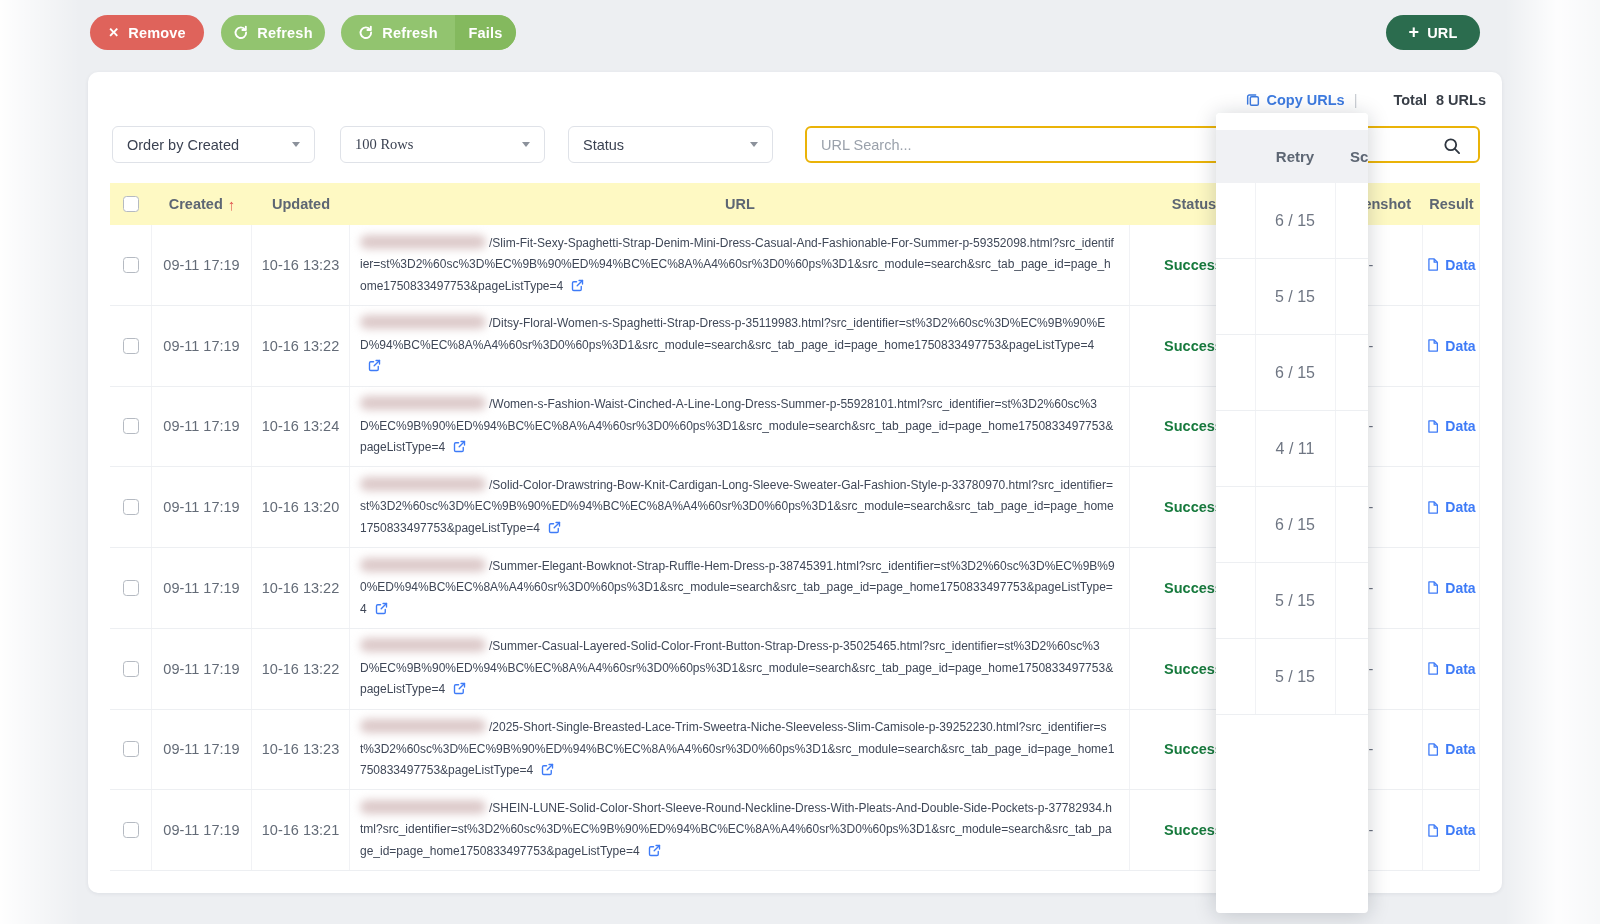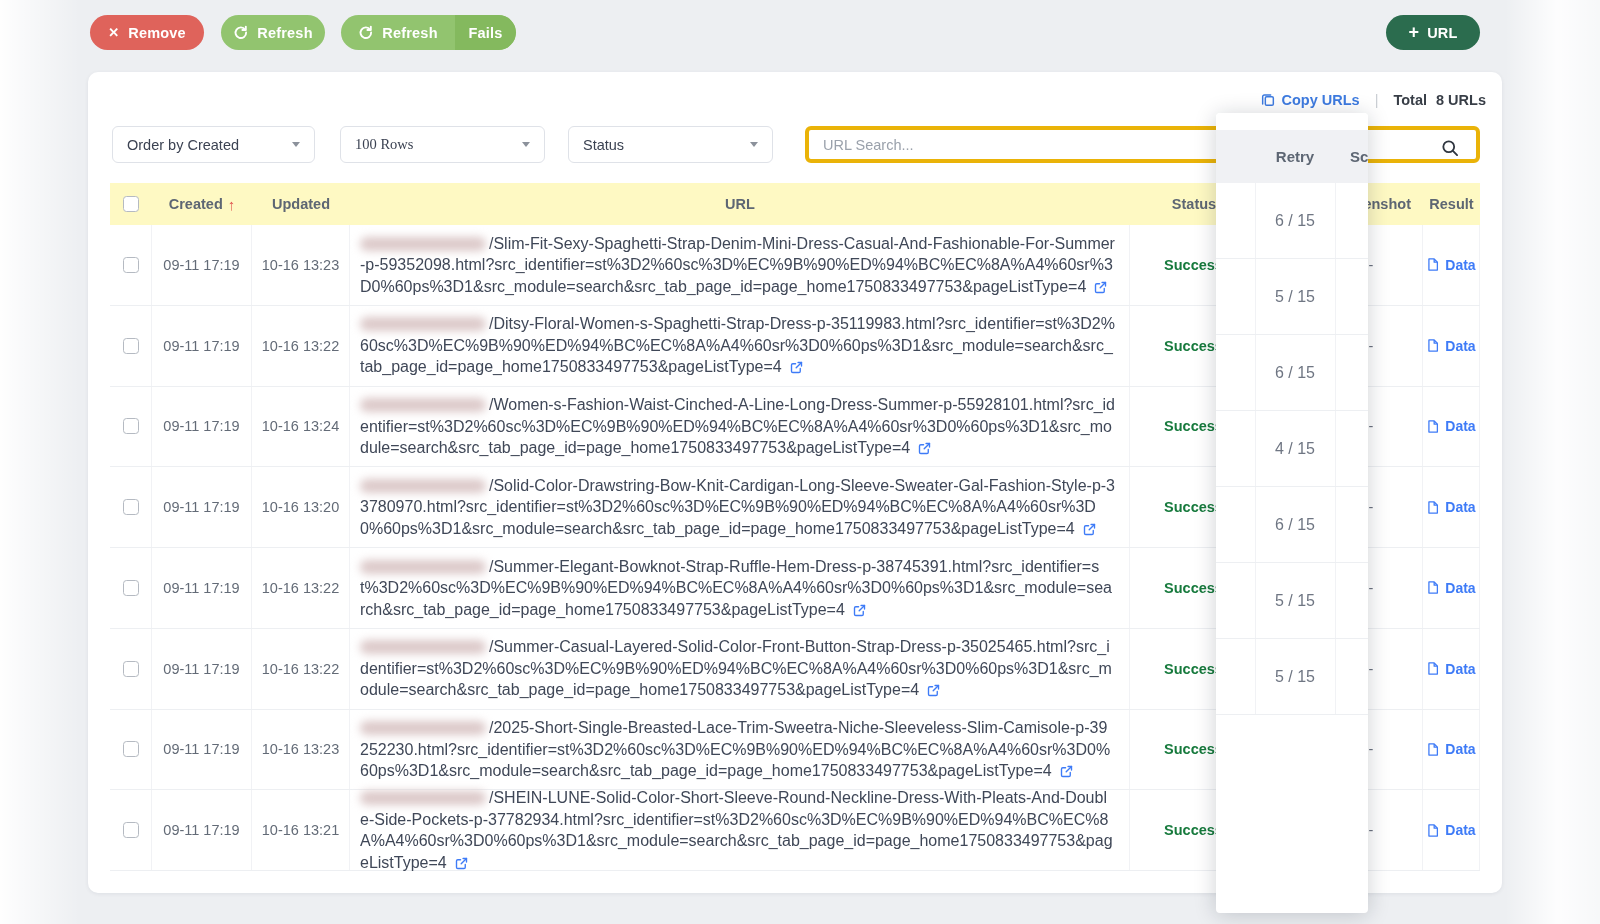--- a/index.html
+++ b/index.html
@@ -45,43 +45,43 @@
   
   .card {
     position:absolute; left:88px; top:72px; width:1414px; height:821px;
     background:#fff; border-radius:10px; z-index:3;
     box-shadow: 0 1px 4px rgba(20,30,60,.07);
   }
 
   
   .summary {
     position:absolute; top:16px; right:16px; height:24px;
-    display:flex; align-items:center; gap:15px; font-size:14.5px; font-weight:bold;
+    display:flex; align-items:center; gap:9px; font-size:14.5px; font-weight:bold;
   }
   .copy-urls { display:flex; align-items:center; gap:6px; color:#3d7be0; cursor:pointer; }
   .summary .sep { color:#c9cdd3; font-weight:normal; }
-  .total-wrap { color:#383e47; display:flex; gap:9px; }
+  .total-wrap { color:#383e47; display:flex; gap:9px;margin-left:27px; }
 
   
   .filters { position:absolute; left:0; top:54px; width:100%; height:37px; }
   .select {
     position:absolute; top:0; height:37px; border:1px solid #dfe2e8; border-radius:6px;
     background:#fff; display:flex; align-items:center; padding:4px 14px;
     font-size:14.5px; color:#3b4252; cursor:pointer; justify-content:space-between;
   }
   .sel-order  { left:24px;  width:203px; }
   .sel-rows   { left:252px; width:205px;font-family:Liberation Serif, serif; }
   .sel-status { left:480px; width:205px; }
   .caret {
     width:0; height:0; border-left:4.5px solid transparent; border-right:4.5px solid transparent;
     border-top:5.5px solid #8b919b;
   }
   .search-box {
     position:absolute; left:717px; top:0; width:675px; height:37px;
-    border:4px solid #eab308; border-radius:6px; background:#fff;
+    border:2px solid #eab308; border-radius:6px; background:#fff;
   }
   .search-box input {
     width:100%; height:100%; border:none; outline:none; background:transparent;
     padding:0 46px 0 14px; font-family:inherit; font-size:14.5px; color:#3b4252;
   }
   .search-box input::placeholder { color:#9aa1ab; }
   .search-ic { position:absolute; right:16px; top:8px; }
 
   
   .thead {
@@ -97,21 +97,21 @@
   .c-created{ width:100px; }
   .c-updated{ width:98px;text-align:right;  }
   .c-url    { width:780px; }
   .c-status { width:110px; }
   .c-retry  { width:80px;  }
   .c-shot   { width:103px; }
   .c-result { width:57px;  }
 
   .td.c-created, .td.c-updated { font-size:14.5px; color:#636b77; }
   .td.c-url { justify-content:flex-start; padding:0 14px 0 10px; }
-  .urlwrap { font-size:16px; line-height:21.5px; color:#3f4757; word-break:break-all; }
+  .urlwrap { font-size:12px; line-height:21.5px; color:#3f4757; word-break:break-all; }
   .blur-chip {
     display:inline-block; width:126px; height:14px; border-radius:7px;
     background:#dcc9c9; filter:blur(4px); vertical-align:-2px; margin-right:3px;
   }
   .ext-ic { vertical-align:-3px; margin-left:7px; }
   .td.c-status { font-size:14.5px; font-weight:bold; color:#177a3d; padding-left:18px; }
   .th.c-status { padding-left:18px; }
   .td.c-shot { font-size:14.5px; color:#6b7280; }
   .data-link {
     display:flex; align-items:center; gap:5px; color:#3e7bf7; font-size:14px; font-weight:bold;
@@ -490,21 +490,21 @@
 
   <div class="g-row">
     <span class="g-val">5 / 15</span>
   </div>
 
   <div class="g-row">
     <span class="g-val">6 / 15</span>
   </div>
 
   <div class="g-row">
-    <span class="g-val">4 / 15</span>
+    <span class="g-val">4 / 11</span>
   </div>
 
   <div class="g-row">
     <span class="g-val">6 / 15</span>
   </div>
 
   <div class="g-row">
     <span class="g-val">5 / 15</span>
   </div>
 

